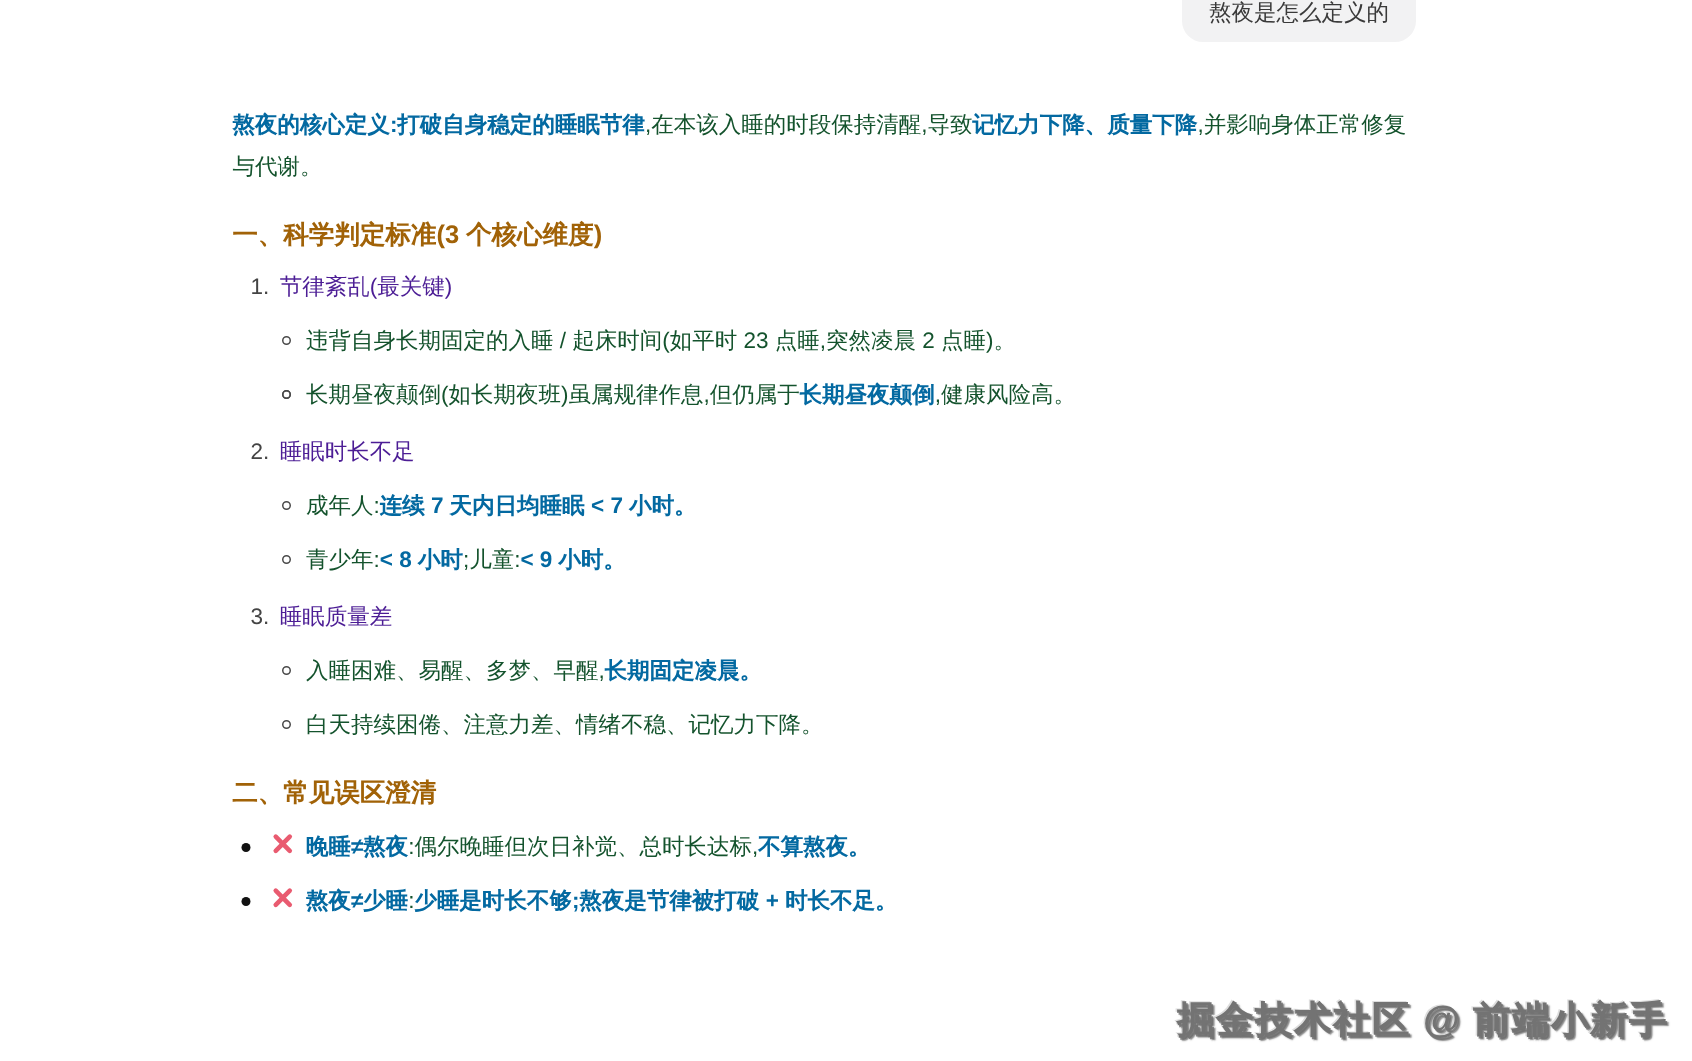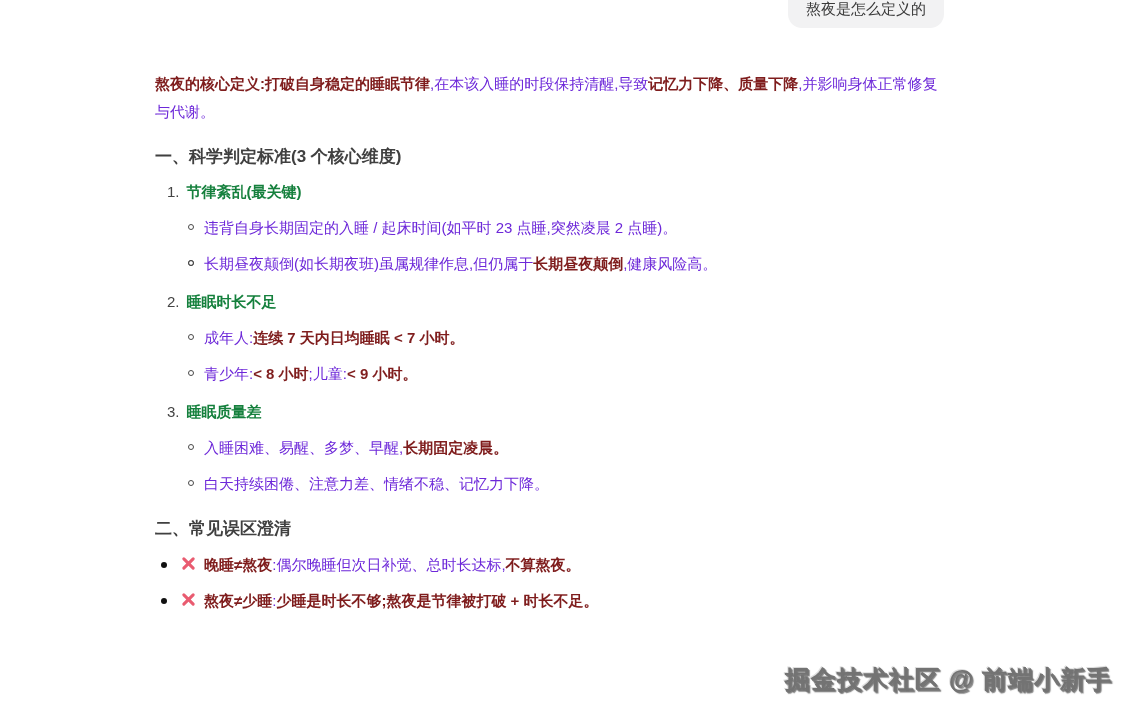--- a/index.html
+++ b/index.html
@@ -12,27 +12,27 @@
     position:absolute; top:-16px; right:184px;
     background:#f2f2f3; border-radius:14px;
     padding:14px 18px 9px 18px;
     font-size:15px; color:#3a3a3a; line-height:21px;
     white-space:nowrap;
   }
 
   
   .content { position:absolute; left:155px; top:70px; width:792px; }
   .intro { font-size:15px; line-height:28px; }
-  .b { font-weight:bold; color:#7f1d1d; }
-  .r { color:#6d28d9; }
-  h3.sec { font-size:17px; line-height:22px; font-weight:bold; color:#404040; margin-top:20px; }
+  .b { font-weight:bold; color:#0369a1; }
+  .r { color:#14532d; }
+  h3.sec { font-size:17px; line-height:22px; font-weight:bold; color:#a16207; margin-top:20px; }
 
   .ol-title { margin-top:10px; font-size:15px; line-height:28px; padding-left:12px; }
   .ol-title .num { color:#444; margin-right:7px; }
-  .ol-title .b, .ol-title span[data-bind-runs] span { font-weight:bold; color:#15803d; }
+  .ol-title .b, .ol-title span[data-bind-runs] span { font-weight:normal; color:#4c1d95; }
 
   .sub { position:relative; margin-left:32px; padding-left:17px; margin-top:8px;
          font-size:15px; line-height:28px; }
   .circle { position:absolute; left:1px; top:10px; width:6px; height:6px;
             border:1.4px solid #4a4a4a; border-radius:50%; background:transparent; }
 
   .mis { margin-top:8px; }
   .mis-item { position:relative; padding-left:25px; font-size:15px; line-height:34px; margin-bottom:2px; }
   .disc { position:absolute; left:6px; top:14px; width:6px; height:6px; background:#111; border-radius:50%; }
   .x-icon { display:inline-block; width:17px; height:17px; vertical-align:-2px; margin-right:7px; }

